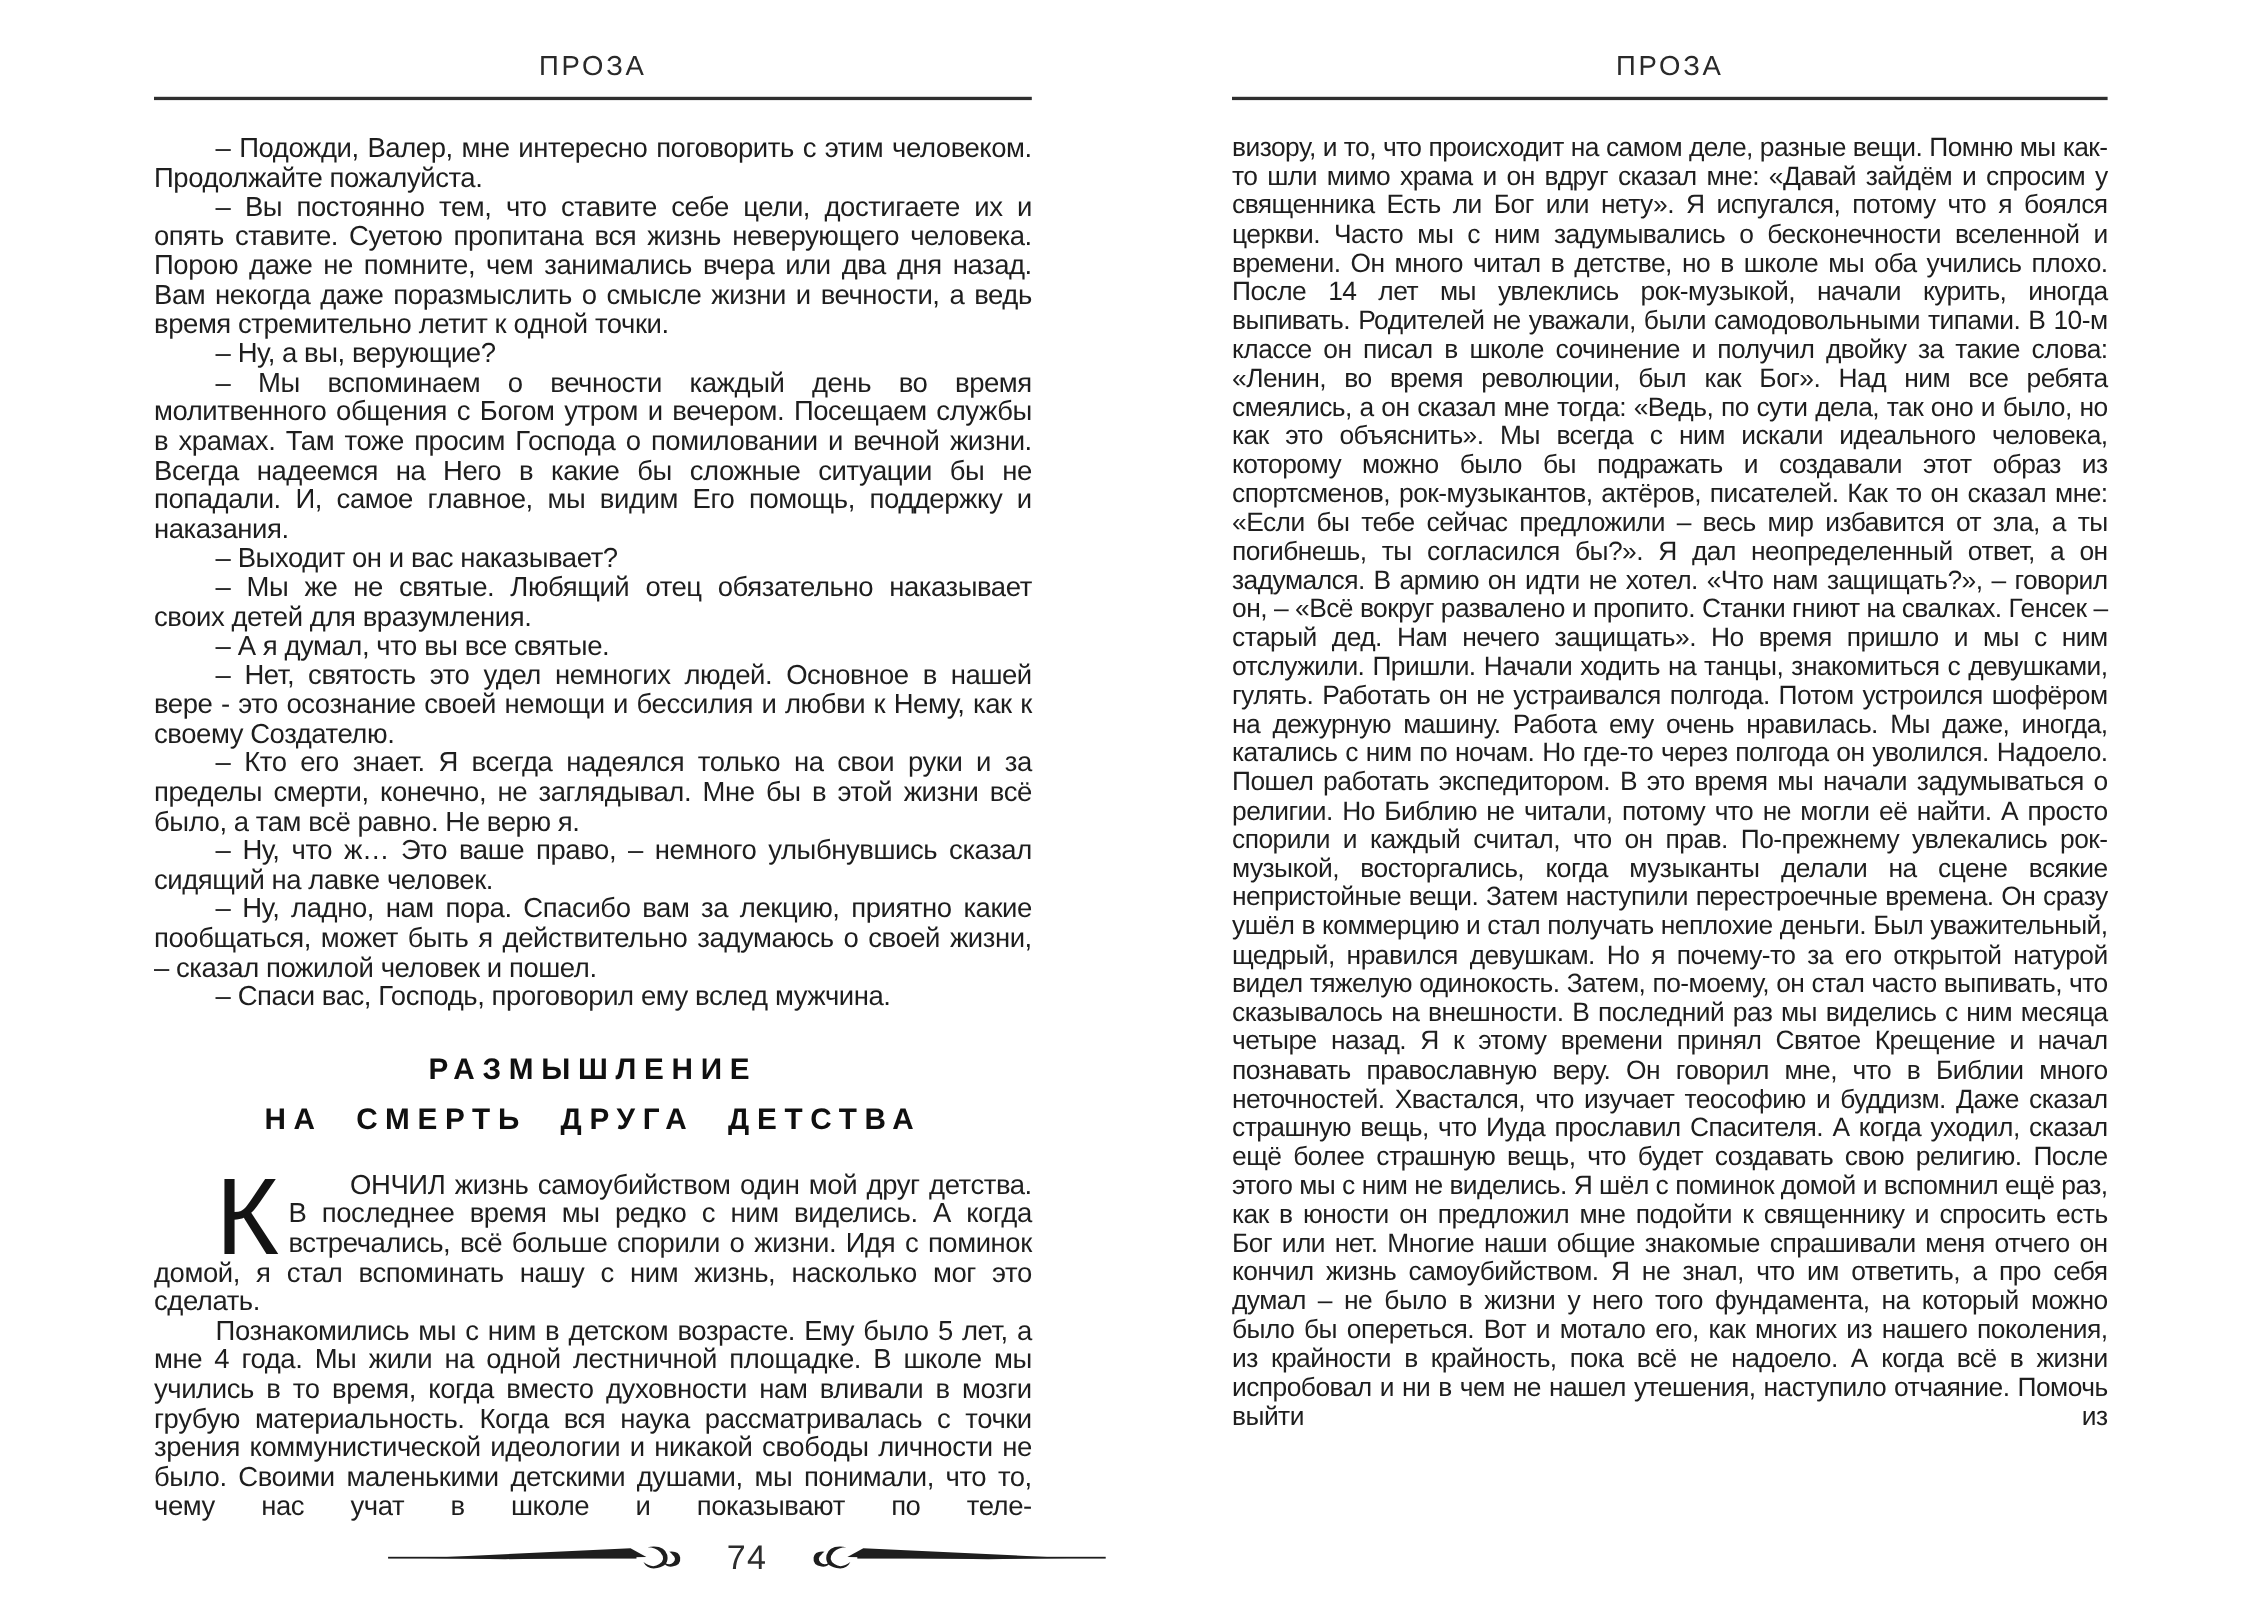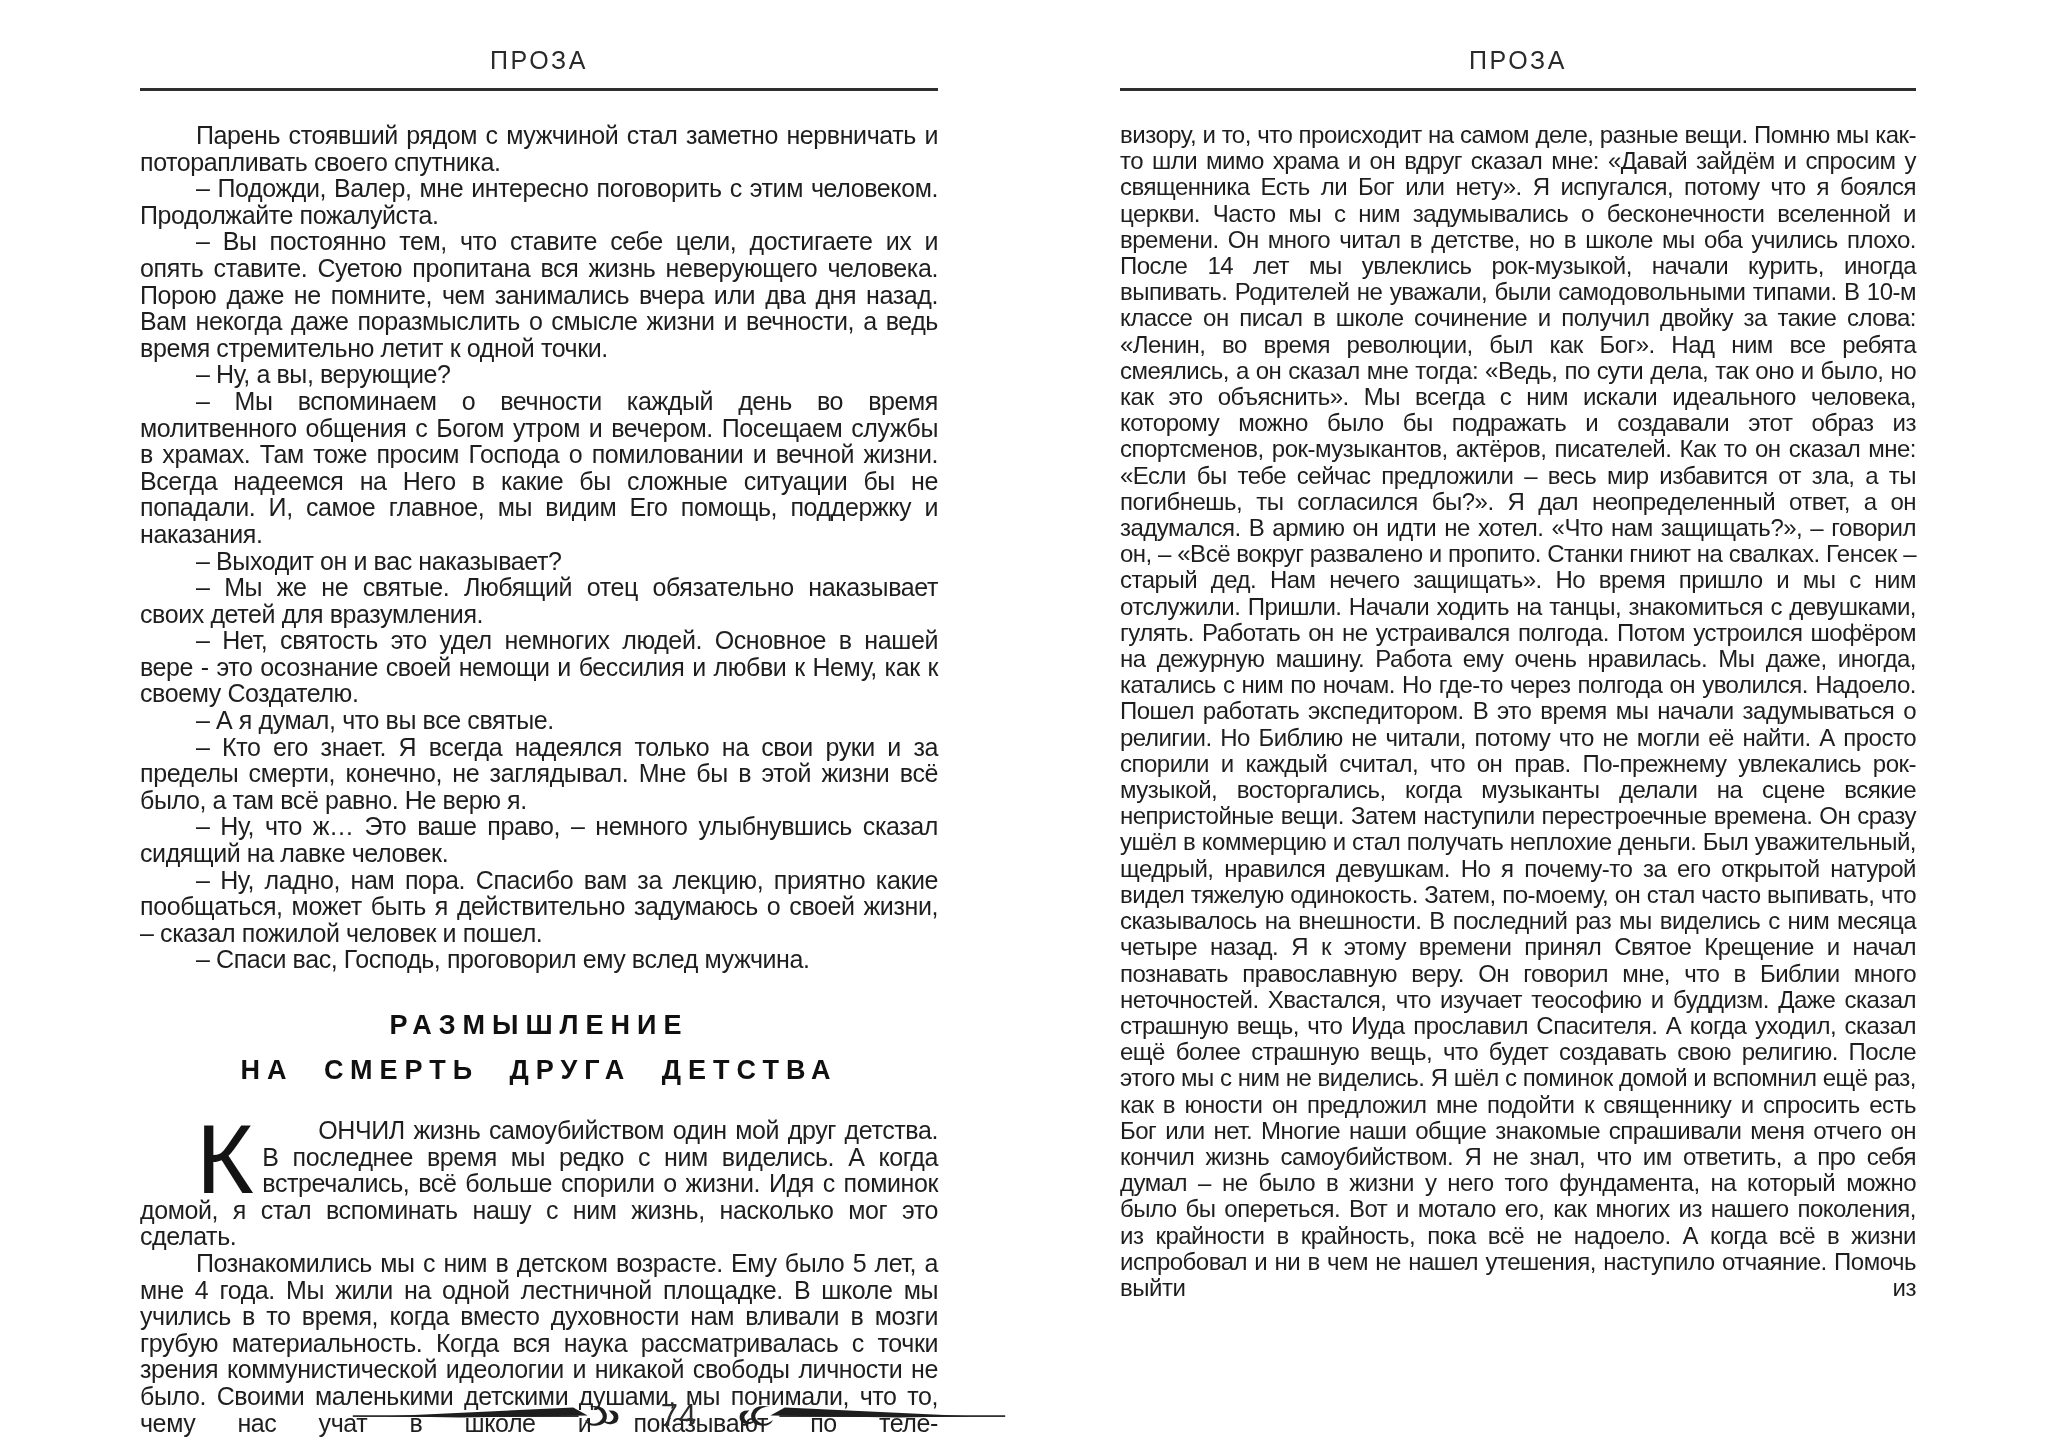--- a/index.html
+++ b/index.html
@@ -72,29 +72,28 @@
   .page-number { font-size: 31px; color: #2d2d2d; letter-spacing: 1px; }
   .flourish { display: block; }
   .flourish--right { transform: scaleX(-1); }
 </style>
 </head>
 <body>
 
 <section class="page page--left">
   <div class="page-header">ПРОЗА</div>
   <div class="page-body">
-    <p>Парень стоявший рядом с мужчиной стал заметно нервничать и поторапливать своего спутника.</p>
     <p>– Подожди, Валер, мне интересно поговорить с этим человеком. Продолжайте пожалуйста.</p>
     <p>– Вы постоянно тем, что ставите себе цели, достигаете их и опять ставите. Суетою пропитана вся жизнь неверующего человека. Порою даже не помните, чем занимались вчера или два дня назад. Вам некогда даже поразмыслить о смысле жизни и вечности, а ведь время стремительно летит к одной точки.</p>
     <p>– Ну, а вы, верующие?</p>
     <p>– Мы вспоминаем о вечности каждый день во время молитвенного общения с Богом утром и вечером. Посещаем службы в храмах. Там тоже просим Господа о помиловании и вечной жизни. Всегда надеемся на Него в какие бы сложные ситуации бы не попадали. И, самое главное, мы видим Его помощь, поддержку и наказания.</p>
     <p>– Выходит он и вас наказывает?</p>
     <p>– Мы же не святые. Любящий отец обязательно наказывает своих детей для вразумления.</p>
+    <p>– А я думал, что вы все святые.</p>
     <p>– Нет, святость это удел немногих людей. Основное в нашей вере - это осознание своей немощи и бессилия и любви к Нему, как к своему Создателю.</p>
-    <p>– А я думал, что вы все святые.</p>
     <p>– Кто его знает. Я всегда надеялся только на свои руки и за пределы смерти, конечно, не заглядывал. Мне бы в этой жизни всё было, а там всё равно. Не верю я.</p>
     <p>– Ну, что ж… Это ваше право, – немного улыбнувшись сказал сидящий на лавке человек.</p>
     <p>– Ну, ладно, нам пора. Спасибо вам за лекцию, приятно какие пообщаться, может быть я действительно задумаюсь о своей жизни, – сказал пожилой человек и пошел.</p>
     <p>– Спаси вас, Господь, проговорил ему вслед мужчина.</p>
 
     <div class="section-heading">
       <div>РАЗМЫШЛЕНИЕ</div>
       <div>НА СМЕРТЬ ДРУГА ДЕТСТВА</div>
     </div>
 

